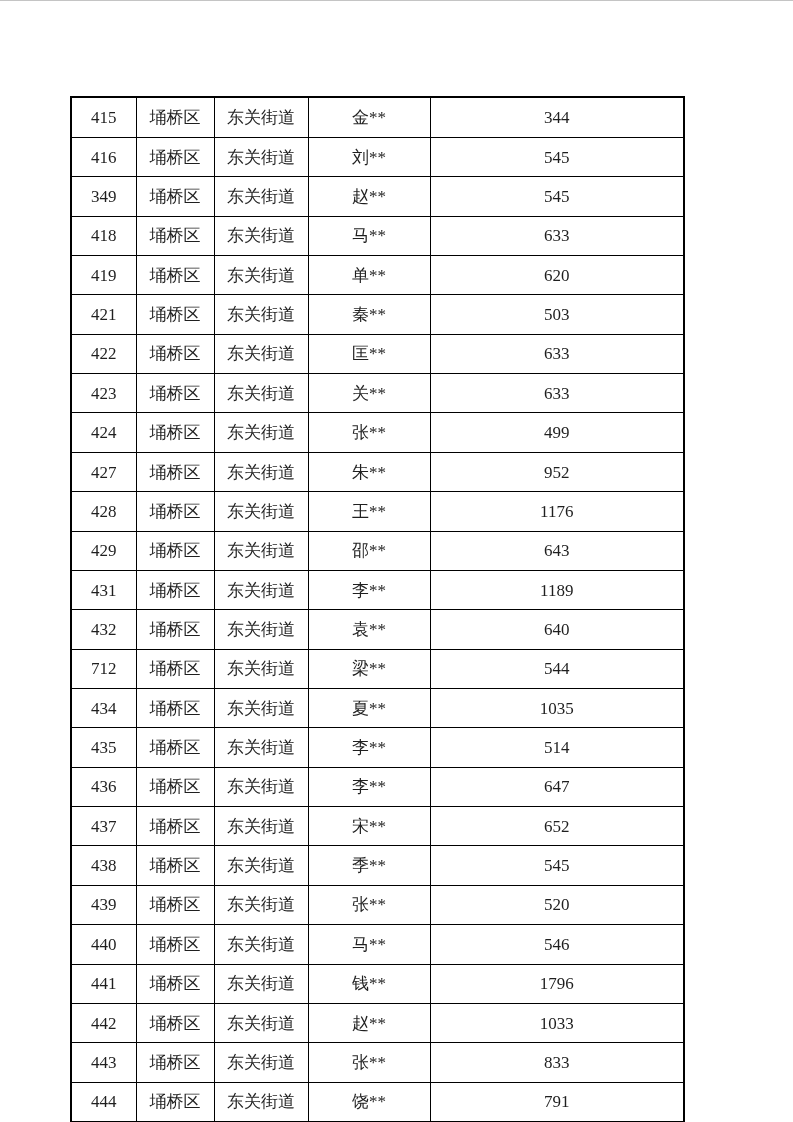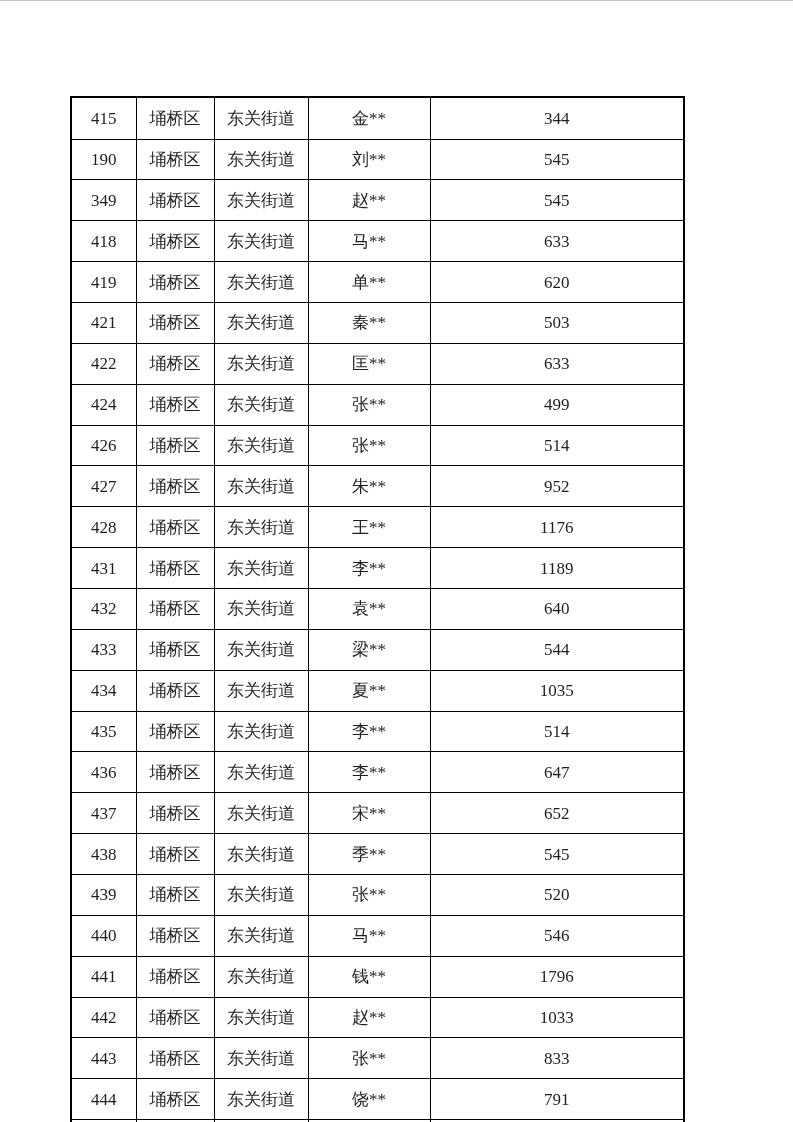--- a/index.html
+++ b/index.html
@@ -57,21 +57,21 @@
   <tbody>
   <tr>
     <td>415</td>
     <td>埇桥区</td>
     <td>东关街道</td>
     <td>金**</td>
     <td>344</td>
   </tr>
 
   <tr>
-    <td>190</td>
+    <td>416</td>
     <td>埇桥区</td>
     <td>东关街道</td>
     <td>刘**</td>
     <td>545</td>
   </tr>
 
   <tr>
     <td>349</td>
     <td>埇桥区</td>
     <td>东关街道</td>
@@ -105,74 +105,81 @@
   </tr>
 
   <tr>
     <td>422</td>
     <td>埇桥区</td>
     <td>东关街道</td>
     <td>匡**</td>
     <td>633</td>
   </tr>
 
+  <tr>
+    <td>423</td>
+    <td>埇桥区</td>
+    <td>东关街道</td>
+    <td>关**</td>
+    <td>633</td>
+  </tr>
 
   <tr>
     <td>424</td>
     <td>埇桥区</td>
     <td>东关街道</td>
     <td>张**</td>
     <td>499</td>
   </tr>
 
 
-  <tr>
-    <td>426</td>
-    <td>埇桥区</td>
-    <td>东关街道</td>
-    <td>张**</td>
-    <td>514</td>
-  </tr>
 
   <tr>
     <td>427</td>
     <td>埇桥区</td>
     <td>东关街道</td>
     <td>朱**</td>
     <td>952</td>
   </tr>
 
   <tr>
     <td>428</td>
     <td>埇桥区</td>
     <td>东关街道</td>
     <td>王**</td>
     <td>1176</td>
   </tr>
 
+  <tr>
+    <td>429</td>
+    <td>埇桥区</td>
+    <td>东关街道</td>
+    <td>邵**</td>
+    <td>643</td>
+  </tr>
 
 
   <tr>
     <td>431</td>
     <td>埇桥区</td>
     <td>东关街道</td>
     <td>李**</td>
     <td>1189</td>
   </tr>
 
   <tr>
     <td>432</td>
     <td>埇桥区</td>
     <td>东关街道</td>
     <td>袁**</td>
     <td>640</td>
   </tr>
 
   <tr>
-    <td>433</td>
+    <td>712</td>
     <td>埇桥区</td>
     <td>东关街道</td>
     <td>梁**</td>
     <td>544</td>
   </tr>
 
   <tr>
     <td>434</td>
     <td>埇桥区</td>
     <td>东关街道</td>

